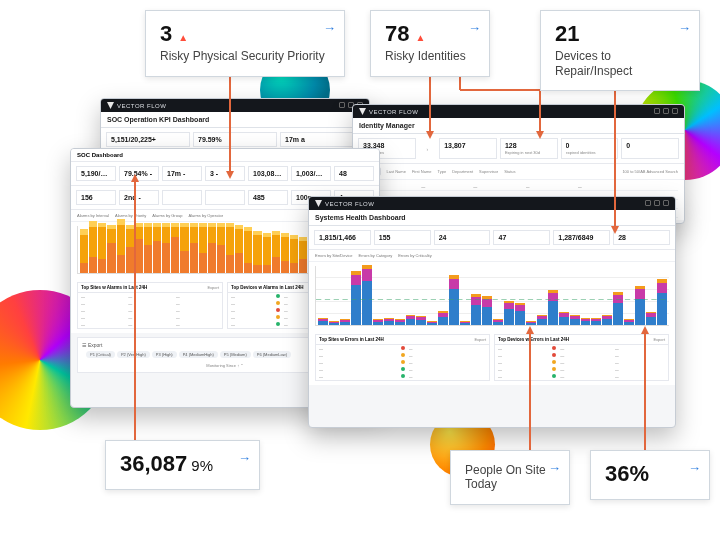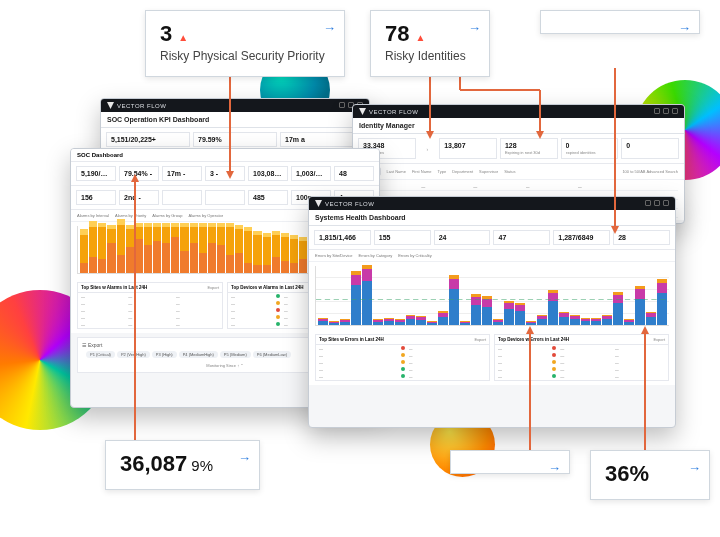--- a/index.html
+++ b/index.html
@@ -817,29 +817,32 @@
 </div>
 
 <div class="callout" style="top:10px; left:370px; width:120px;">
   <span class="arrow">→</span>
   <div class="val"><span>78</span><span class="tri-up">▲</span></div>
   <div class="lbl">Risky Identities</div>
 </div>
 
 <div class="callout" style="top:10px; left:540px; width:160px;">
   <span class="arrow">→</span>
+  <div class="val"><span>21</span></div>
+  <div class="lbl">Devices to Repair/Inspect</div>
 </div>
 
 <div class="callout" style="top:440px; left:105px; width:155px;">
   <span class="arrow">→</span>
   <div class="val"><span>36,087</span><span class="pct">9%</span></div>
 </div>
 
 <div class="callout" style="top:450px; left:450px; width:120px;">
   <span class="arrow">→</span>
+  <div class="lbl">People On Site Today</div>
 </div>
 
 <div class="callout" style="top:450px; left:590px; width:120px;">
   <span class="arrow">→</span>
   <div class="val"><span>36%</span></div>
 </div>
 
 <svg class="connectors" width="720" height="537">
 
   <line x1="230" y1="68" x2="230" y2="175"></line>

